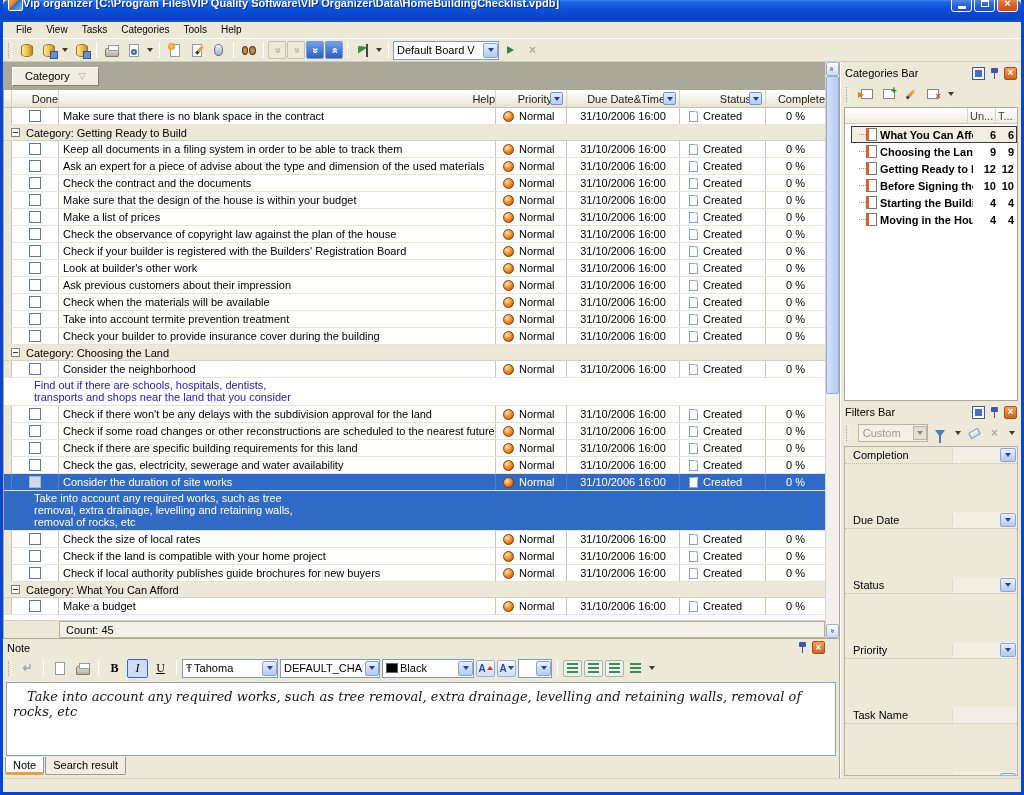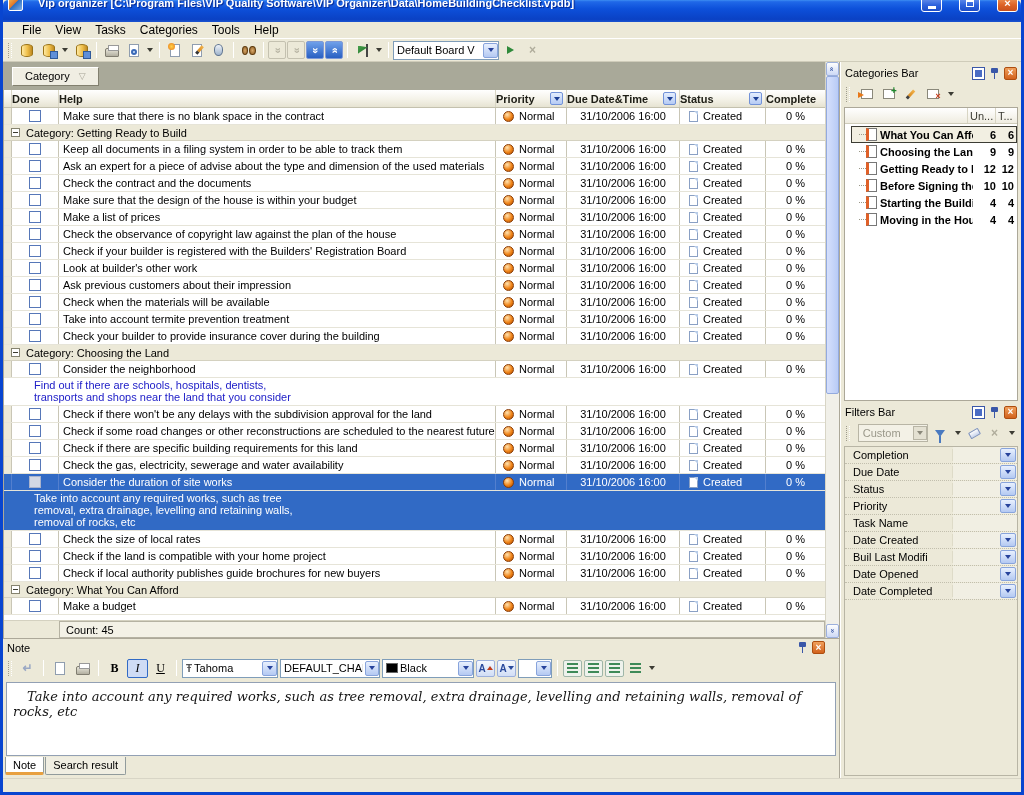--- a/index.html
+++ b/index.html
@@ -1,27 +1,27 @@
 <!DOCTYPE html>
 <html><head>
 <meta charset="utf-8">
 <style>
   *{margin:0;padding:0;box-sizing:border-box;font-family:"Liberation Sans",sans-serif;}
   html,body{width:1024px;height:795px;background:#ece9d8;overflow:hidden;}
   .window{width:1024px;height:795px;border:3px solid #0845d0;border-top:none;display:flex;flex-direction:column;background:#ece9d8;}
   
-  .titlebar{height:22px;flex:0 0 22px;background:linear-gradient(180deg,#3d8df2 0%,#2068e8 8%,#0d50da 40%,#0a41c4 88%,#1b54d0 100%);display:flex;align-items:center;gap:15px;padding:0 3px 16px 5px;color:#fff;font-size:11px;font-weight:bold;border-radius:5px 5px 0 0;}
+  .titlebar{height:22px;flex:0 0 22px;background:linear-gradient(180deg,#3d8df2 0%,#2068e8 8%,#0d50da 40%,#0a41c4 88%,#1b54d0 100%);display:flex;align-items:center;gap:0;padding:0 3px 16px 5px;color:#fff;font-size:11px;font-weight:bold;border-radius:5px 5px 0 0;}
   .app-icon{width:15px;height:15px;background:linear-gradient(135deg,#f6c35a 0%,#e07828 45%,#2d6fc0 50%,#7fb0e8 100%);border:1px solid #fff;border-radius:2px;flex:0 0 15px;}
   .title-text{flex:1;white-space:nowrap;overflow:hidden;text-shadow:1px 1px 1px #00238c;}
   .wbtn{width:21px;height:17px;border:1px solid #fff;border-radius:3px;background:linear-gradient(#7da2f2,#2e62dd 60%,#1d4dc8);display:flex;align-items:center;justify-content:center;margin-left:2px;color:#fff;}
   .wbtn.close{background:linear-gradient(#f0a264,#dd6226 60%,#c8501d);font-size:11px;font-weight:bold;}
   .glyph-min{width:8px;height:3px;background:#fff;margin-top:8px;}
   .glyph-restore{width:8px;height:7px;border:1px solid #fff;border-top-width:2px;background:transparent;}
   
-  .menubar{height:17px;flex:0 0 17px;display:flex;align-items:center;font-size:12px;padding-left:12px;background:#ece9d8;border-bottom:1px solid #fff;}
+  .menubar{height:17px;flex:0 0 17px;display:flex;align-items:center;font-size:10px;padding-left:6px;background:#ece9d8;border-bottom:1px solid #fff;}
   .menu-item{padding:1px 7px 2px 7px;color:#000;}
   .toolbar{height:23px;flex:0 0 23px;display:flex;align-items:center;gap:1px;padding:0 4px;background:#ece9d8;border-bottom:1px solid #cfccba;}
   .grip{width:4px;height:15px;border-left:1px dotted #9f9d8e;border-right:1px dotted #fff;margin:0 3px 0 1px;}
   .sep{width:1px;height:16px;background:#c9c6b4;border-right:1px solid #fff;margin:0 3px;}
   .tbtn{width:21px;height:20px;display:flex;align-items:center;justify-content:center;position:relative;}
   .dd{width:0;height:0;border-left:3px solid transparent;border-right:3px solid transparent;border-top:4px solid #3c3c34;margin:0 2px;}
   .cyl{width:12px;height:13px;background:linear-gradient(90deg,#ffe9a0,#eebe4a 55%,#c08a22);border:1px solid #9a7318;border-radius:6px/3px;}
   .cyl.mini::after{content:"";display:block;width:6px;height:6px;background:#5f8fd8;border:1px solid #2f5a9a;margin:6px 0 0 6px;}
   .printer{width:14px;height:9px;background:linear-gradient(#e8e6da,#b2afa0);border:1px solid #807d70;border-radius:2px 2px 1px 1px;position:relative;margin-top:4px;}
   .printer::before{content:"";position:absolute;left:2px;top:-4px;width:9px;height:4px;background:#fff;border:1px solid #999;}
@@ -47,21 +47,21 @@
   .gray-x{color:#b0ad9c;font-size:12px;font-weight:bold;}
   
   .content{flex:0 0 716px;display:flex;overflow:hidden;}
   .left-col{width:836px;flex:0 0 836px;display:flex;flex-direction:column;}
   .grid-area{flex:0 0 576px;display:flex;background:#fff;}
   .grid{width:822px;flex:0 0 822px;display:flex;flex-direction:column;border-left:1px solid #aca899;}
   .groupby{height:28px;flex:0 0 28px;background:#a9a999;padding:4px 0 0 8px;}
   .groupbtn{display:inline-flex;align-items:center;gap:9px;height:19px;padding:0 12px;background:#f0eee3;border:1px solid #fff;border-right-color:#82806f;border-bottom-color:#82806f;font-size:11px;}
   .groupbtn .outline-tri{color:#a8a698;font-size:9px;line-height:1;}
   .ghdr{height:18px;flex:0 0 18px;display:flex;background:linear-gradient(#ffffff,#f4f2e8 55%,#e6e3d2);border-bottom:1px solid #c4c1ae;font-size:11px;color:#202018;}
-  .hcell{display:flex;align-items:center;justify-content:flex-start;border-right:1px solid #d8d5c4;position:relative;font-weight:bold;}
+  .hcell{display:flex;align-items:center;justify-content:flex-end;border-right:1px solid #d8d5c4;position:relative;}
   .harrow{position:absolute;right:3px;top:2px;width:13px;height:13px;background:linear-gradient(#e4eefe,#b6cbf4);border:1px solid #7292d8;border-radius:2px;display:flex;align-items:center;justify-content:center;}
   .harrow .dd{border-top-color:#1c3f94;margin:0;border-left-width:3px;border-right-width:3px;}
   .w-gut{width:8px;flex:0 0 8px;}
   .w-done{width:47px;flex:0 0 47px;}
   .w-name{width:437px;flex:0 0 437px;}
   .w-pri{width:71px;flex:0 0 71px;}
   .w-due{width:113px;flex:0 0 113px;}
   .w-status{width:86px;flex:0 0 86px;}
   .w-comp{flex:1;}
   .gbody{flex:1;background:#fff;font-size:11px;overflow:hidden;}
@@ -127,21 +127,21 @@
   .catrow .n1{width:26px;flex:0 0 26px;text-align:right;padding-right:3px;}
   .catrow .n2{width:18px;flex:0 0 18px;text-align:right;padding-right:3px;}
   .catrow.sel{background:#f2efe2;outline:1px solid #3c3c34;outline-offset:-1px;}
   
   .fcombo{width:80px;height:18px;border:1px solid #b8b5a5;background:#f3f1e6;color:#9a988a;font-size:11px;display:flex;align-items:center;padding-left:4px;}
   .fcombo .carrow{margin-left:auto;width:14px;height:14px;background:#e4e1d2;border:1px solid #b8b5a5;display:flex;align-items:center;justify-content:center;}
   .fcombo .carrow .dd{border-top-color:#8a887a;margin:0;}
   .funnel{width:0;height:0;border-left:5px solid transparent;border-right:5px solid transparent;border-top:7px solid #4a7ac0;position:relative;}
   .funnel::after{content:"";position:absolute;left:-1px;top:-1px;width:2px;height:7px;background:#4a7ac0;}
   .eraser{width:11px;height:7px;background:linear-gradient(#fdfdfd,#c8d4ec);border:1px solid #7a90c0;transform:rotate(-30deg);border-radius:1px;}
-  .fbox{flex:1;border:1px solid #b8b5a5;background:#ece9d8;margin-top:1px;display:flex;flex-direction:column;overflow:hidden;}
+  .fbox{flex:1;border:1px solid #b8b5a5;background:#ece9d8;margin-top:1px;display:flex;flex-direction:column;overflow:hidden;gap:48px;}
   .frow{height:17px;flex:0 0 17px;display:flex;align-items:center;border-bottom:1px dotted #c2bfad;font-size:11px;}
   .frow .lbl{width:108px;flex:0 0 108px;padding-left:8px;border-right:1px solid #dedbc8;white-space:nowrap;overflow:hidden;}
   .frow .val{flex:1;display:flex;justify-content:flex-end;align-items:center;background:#f1efe3;height:100%;padding-right:1px;}
   .fdrop{width:16px;height:14px;background:linear-gradient(#e8f0fe,#b4c9f2);border:1px solid #88a4dc;border-radius:2px;display:flex;align-items:center;justify-content:center;}
   .fdrop .dd{border-top-color:#27439c;margin:0;}
   
   .note-panel{flex:0 0 140px;background:#ece9d8;border-top:1px solid #aca899;display:flex;flex-direction:column;}
   .note-title{height:16px;flex:0 0 16px;display:flex;align-items:center;font-size:11px;padding:1px 14px 0 4px;}
   .note-title .t{flex:1;}
   .ntoolbar{height:26px;flex:0 0 26px;display:flex;align-items:center;gap:2px;padding:2px 4px;}

